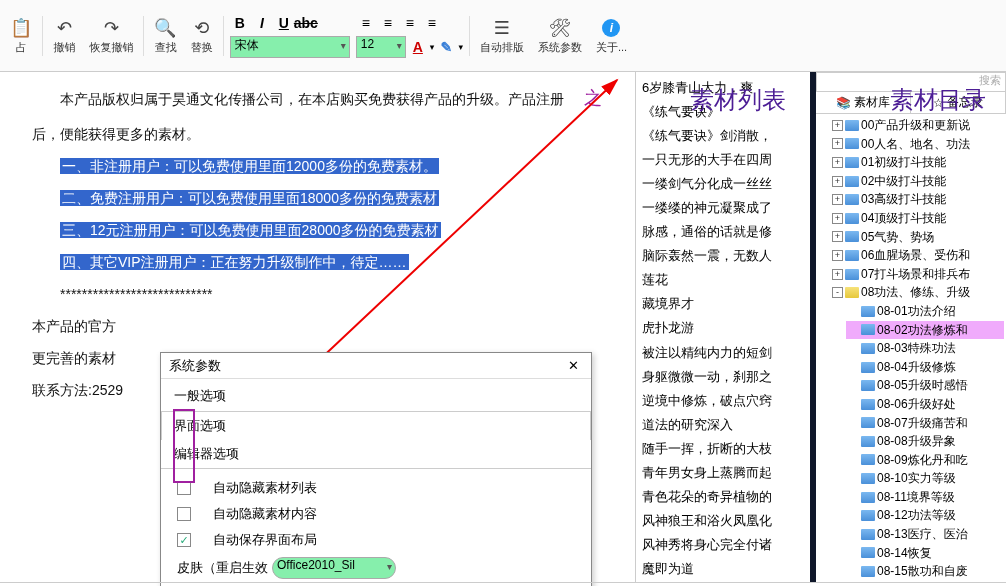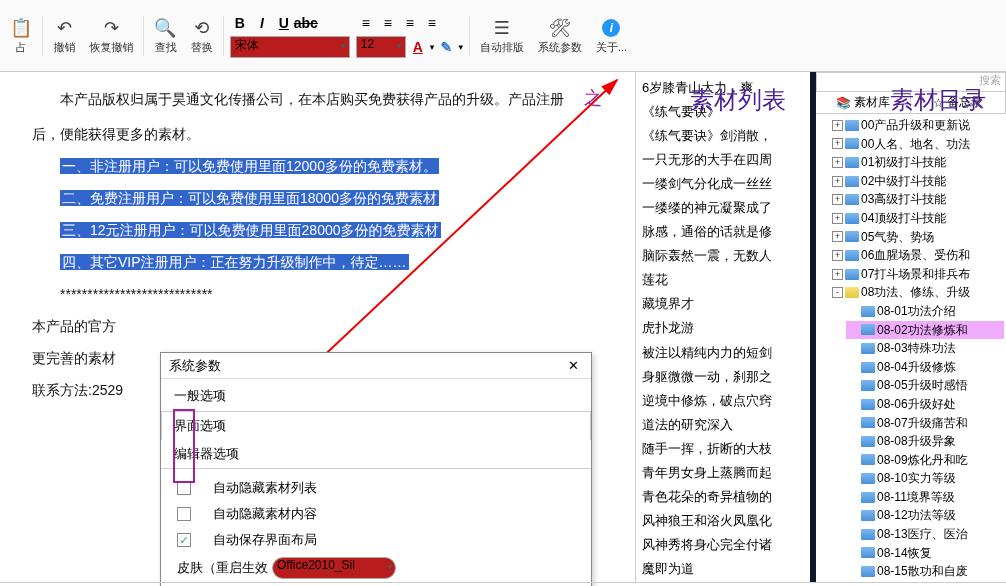--- a/index.html
+++ b/index.html
@@ -7,21 +7,21 @@
   
   
   .toolbar { display: flex; align-items: center; height: 72px; border-bottom: 1px solid #ccc; padding: 0 4px; gap: 2px; background: #fafafa; }
   .tool-btn { display: flex; flex-direction: column; align-items: center; justify-content: center; padding: 2px 6px; cursor: pointer; min-width: 30px; }
   .tool-btn .ic { font-size: 18px; color: #444; height: 24px; display: flex; align-items: center; }
   .tool-btn .lb { font-size: 11px; color: #333; margin-top: 0; }
   .sep { width: 1px; height: 40px; background: #ddd; margin: 0 2px; }
   .fmt-group { display: flex; flex-direction: column; gap: 4px; padding: 2px; }
   .fmt-row { display: flex; gap: 2px; align-items: center; }
   .fmt-btn { width: 20px; height: 18px; display: flex; align-items: center; justify-content: center; cursor: pointer; font-size: 14px; font-weight: bold; border: 1px solid transparent; }
-  .sel { height: 22px; border: 1px solid #aaa; background: #b91c1c; padding: 0 16px 0 4px; font-size: 12px; min-width: 50px; cursor: pointer; position: relative; }
+  .sel { height: 22px; border: 1px solid #aaa; background: #86efac; padding: 0 16px 0 4px; font-size: 12px; min-width: 50px; cursor: pointer; position: relative; }
   .sel::after { content: "▾"; position: absolute; right: 3px; top: 3px; font-size: 10px; color: #555; }
   .info-ic { width: 18px; height: 18px; border-radius: 50%; background: #2196f3; color: #fff; display: flex; align-items: center; justify-content: center; font-weight: bold; font-style: italic; font-size: 12px; }
   
   
   .main { display: flex; height: 510px; }
   .editor-pane { flex: 1; position: relative; border-right: 1px solid #ccc; }
   .editor { padding: 8px 32px; font-size: 14px; line-height: 2; color: #111; }
   .hl { background: #3366cc; color: #fff; padding: 0 2px; display: inline; }
   .editor p { margin-bottom: 4px; }
   

